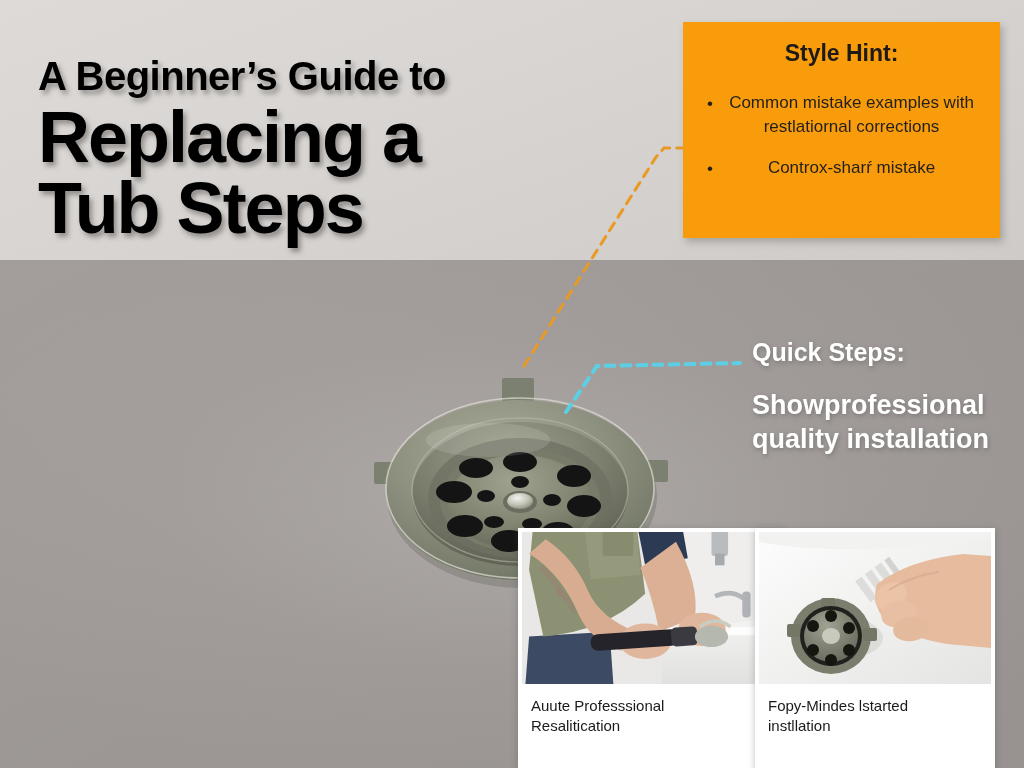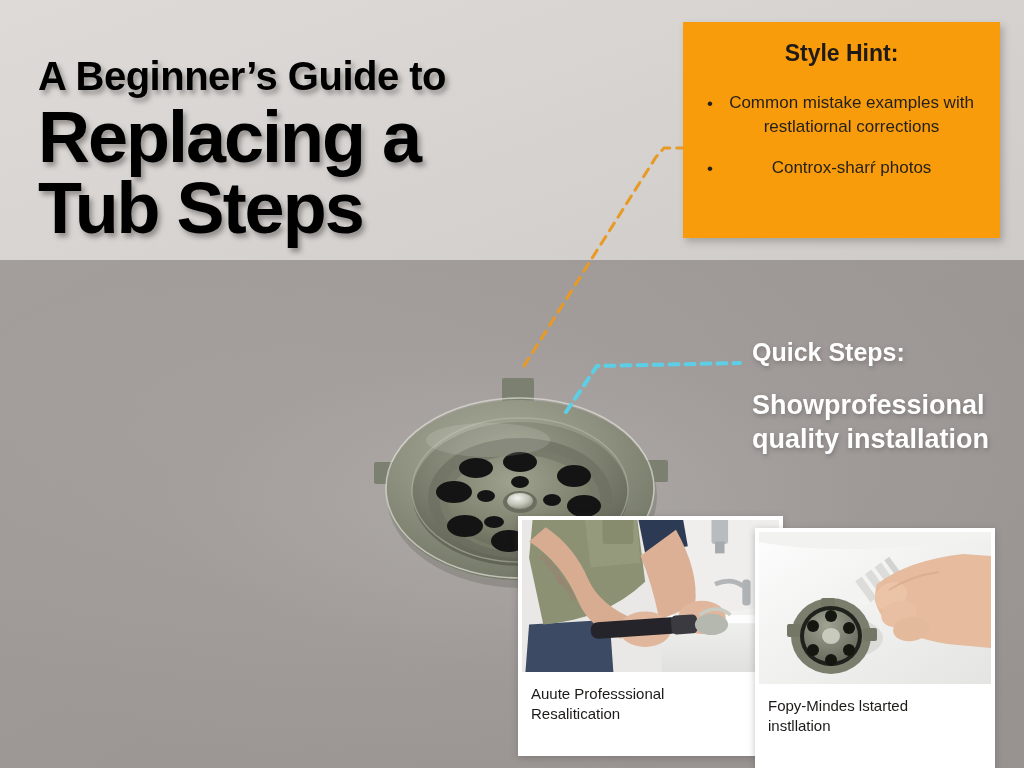--- a/index.html
+++ b/index.html
@@ -146,21 +146,21 @@
 
   
   .photo-card {
     position: absolute;
     background: #ffffff;
     box-shadow: 0 2px 7px rgba(70,66,64,0.32);
     overflow: hidden;
     box-sizing: border-box;
     padding: 4px 4px 0 4px;
   }
-  .photo-card.left  { left: 518px; top: 516px; width: 265px; height: 240px; }
+  .photo-card.left  { left: 518px; top: 528px; width: 265px; height: 240px; }
   .photo-card.right { left: 755px; top: 528px; width: 240px; height: 308px; }
 
   .photo-frame {
     position: relative;
     width: 100%;
     height: 152px;
     overflow: hidden;
     background: #cfcdcb;
   }
   .photo-caption {
@@ -250,21 +250,21 @@
 
   <div class="hint-box">
     <div class="hint-title">Style Hint:</div>
     <ul class="hint-list">
       <li>
         <span class="bullet">•</span>
         <span>Common mistake examples with restlatiornal corrections</span>
       </li>
       <li>
         <span class="bullet">•</span>
-        <span>Controx-sharŕ photos</span>
+        <span>Controx-sharŕ mistake</span>
       </li>
     </ul>
   </div>
 
   <svg class="connectors">
     <polyline points="524,366 656,157 664,148 683,148" fill="none" stroke="#e89a24" stroke-width="3" stroke-dasharray="9 7" stroke-linecap="round"></polyline>
     <polyline points="566,412 597,366 740,363" fill="none" stroke="#5ccfe6" stroke-width="4" stroke-dasharray="9 7" stroke-linecap="round"></polyline>
   </svg>
 
   <div class="quick-steps">

